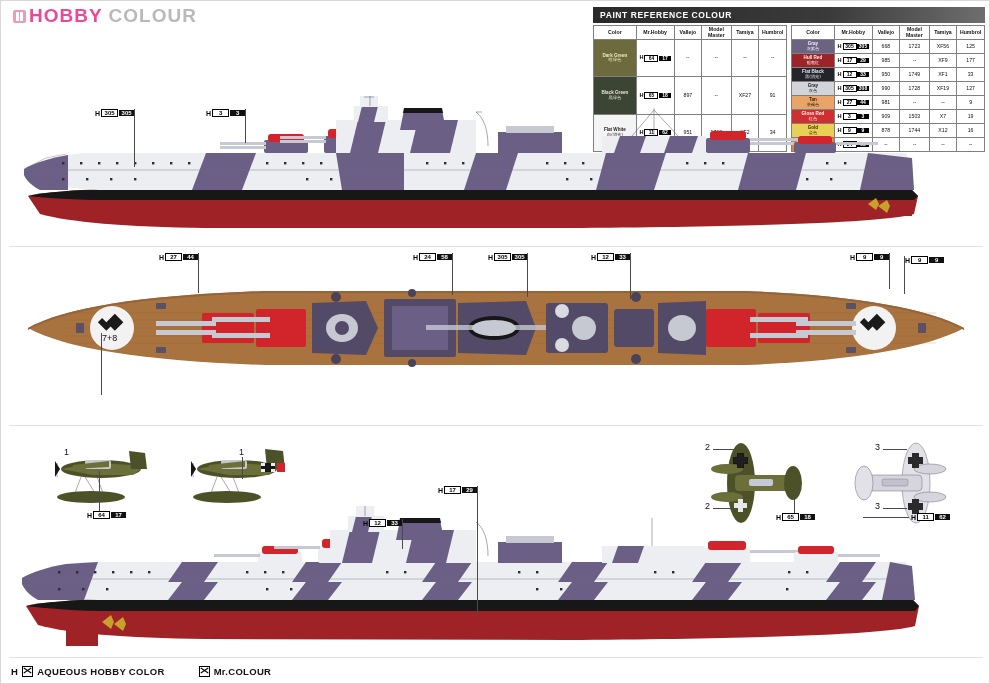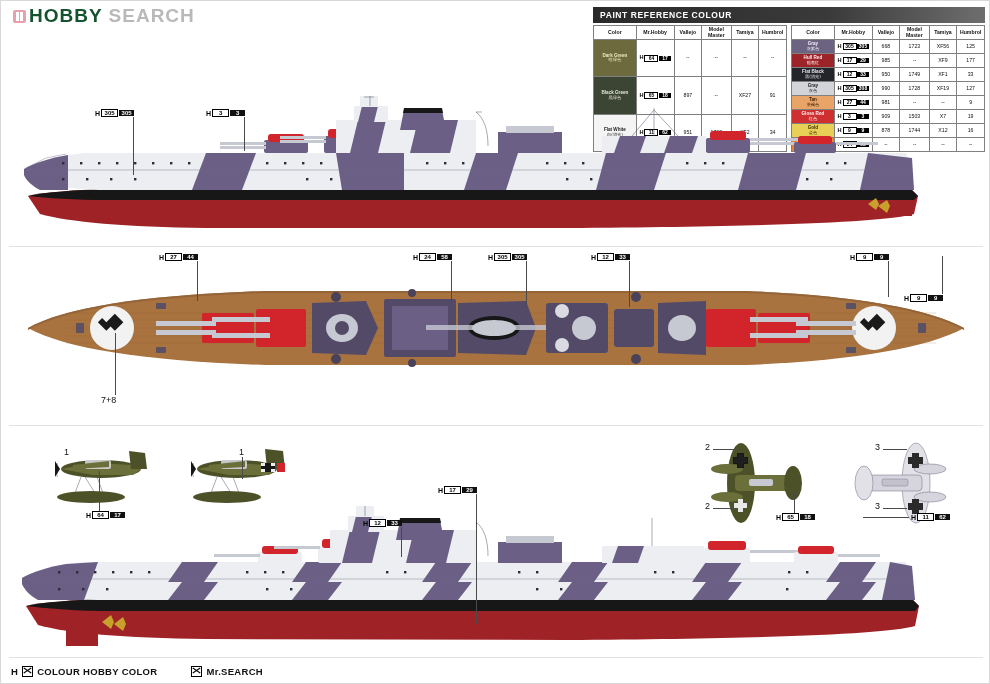--- a/index.html
+++ b/index.html
@@ -18,21 +18,21 @@
   }
 
   
   .wm{
     position:absolute;left:12px;top:4px;
     font-size:19px;font-weight:bold;letter-spacing:1px;
     color:#b9b9b9;
     white-space:nowrap;
     font-family:"Liberation Sans",sans-serif;
   }
-  .wm .hb{color:#14532d;text-align:right;}
+  .wm .hb{color:#ec4899;text-align:right;}
   .wm .mark{
     display:inline-block;width:13px;height:13px;margin-right:3px;
     background:#e8a0ae;border-radius:2px;vertical-align:-1px;
     position:relative;
   }
   .wm .mark::before,.wm .mark::after{
     content:"";position:absolute;top:2px;width:3px;height:9px;background:#fff;
   }
   .wm .mark::before{left:3px;}
   .wm .mark::after{left:7px;}
@@ -71,21 +71,21 @@
   table.pt th{background:#fff;font-weight:bold;font-size:5.2px;}
   .c-name{font-weight:bold;font-size:4.6px;line-height:1.0;padding:1px 1px;}
   .c-name .cn{display:block;font-family:"DejaVu Sans",sans-serif;font-size:4.2px;font-weight:normal;}
   
   .chip{display:inline-flex;align-items:center;gap:0;font-size:5px;font-weight:bold;}
   .chip .h{margin-right:1px;color:#000;font-size:5.6px;}
   .chip .aq{background:#fff;border:.6px solid #000;color:#000;padding:0 1.5px;min-width:9px;display:inline-block;}
   .chip .mc{background:#000;color:#fff;padding:0 1.5px;min-width:9px;display:inline-block;margin-left:.5px;}
 
   
-  .callout{position:absolute;display:flex;flex-direction:column;align-items:flex-end;}
+  .callout{position:absolute;display:flex;flex-direction:row;align-items:flex-start;}
   .tag{display:flex;align-items:center;font-size:6px;font-weight:bold;white-space:nowrap;}
   .tag .h{color:#000;font-size:7px;margin-right:1px;}
   .tag .aq{background:#fff;border:.8px solid #000;color:#000;padding:0 2px;min-width:11px;text-align:center;}
   .tag .mc{background:#111;color:#fff;padding:0 2px;min-width:11px;text-align:center;margin-left:1px;}
   .leader{width:1px;background:#4a4a4a;}
   .numlbl{font-size:9px;color:#111;font-family:"Liberation Sans",sans-serif;}
 
   
   #legend{
     position:absolute;left:10px;bottom:6px;
@@ -123,21 +123,21 @@
   .s-green{fill:#4d5128;}
   .s-green2{fill:#6b6f3a;}
   .s-ltgrey{fill:#d9dae2;}
 </style>
 </head>
 <body>
 
 <div id="page">
 
   <div class="wm">
-    <span class="mark"></span><span class="hb">HOBBY</span> <span>SEARCH</span>
+    <span class="mark"></span><span class="hb">HOBBY</span> <span>COLOUR</span>
   </div>
 
 
   <div id="paintbox">
     <div class="paint-head">PAINT  REFERENCE  COLOUR</div>
     <div class="paint-tables">
       <table class="pt" id="pt-left">
         <colgroup>
             <col style="width:44px">
             <col style="width:38px">
@@ -788,21 +788,21 @@
   <div style="position:absolute;left:882px;top:448px;width:24px;height:1px;background:#4a4a4a"></div>
   <div class="numlbl" style="position:absolute;left:874px;top:500px">3</div>
   <div style="position:absolute;left:882px;top:507px;width:24px;height:1px;background:#4a4a4a"></div>
 
   <div class="sep" style="top:656px"></div>
 
   <div id="legend">
     <div class="item">
       <span>H</span>
       <span class="boxicon"></span>
-      <span>COLOUR HOBBY COLOR</span>
+      <span>AQUEOUS HOBBY COLOR</span>
     </div>
     <div class="item">
       <span class="boxicon"></span>
-      <span>Mr.SEARCH</span>
+      <span>Mr.COLOUR</span>
     </div>
   </div>
 
 </div>
 
 </body></html>

